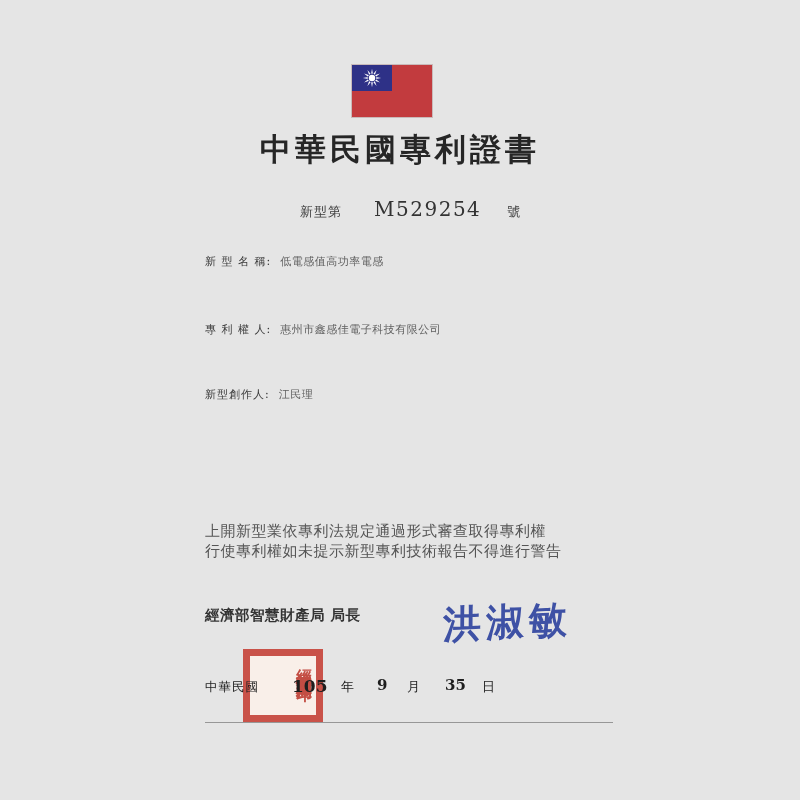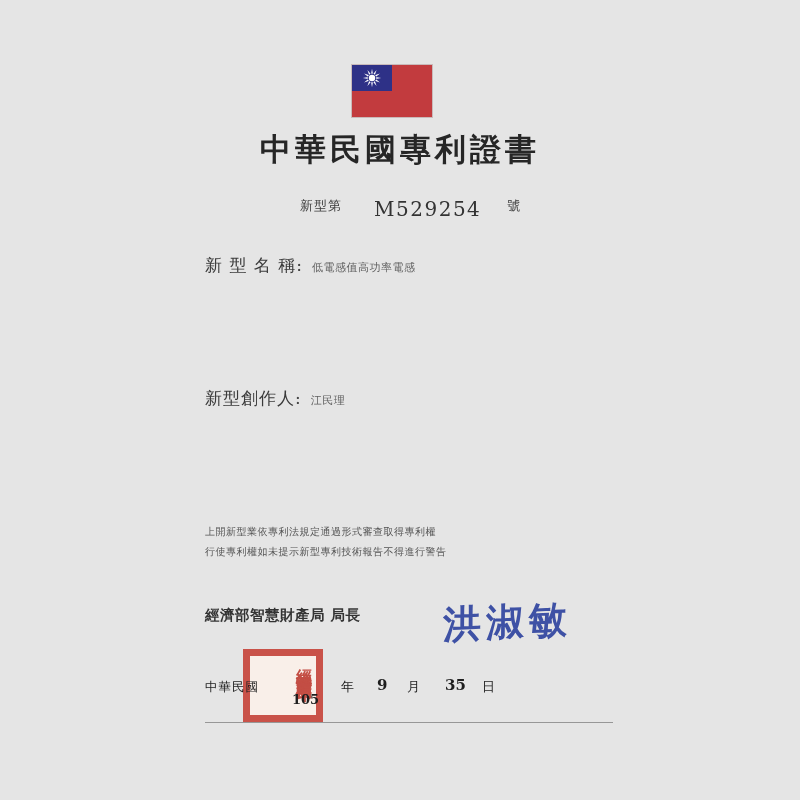--- a/index.html
+++ b/index.html
@@ -35,48 +35,48 @@
     position: absolute; left: 0; top: 129px; width: 800px;
     text-align: center;
     font-size: 31px; font-weight: bold;
     letter-spacing: 4px;
     color: #262626;
   }
 
   
   .patno {
     position: absolute; left: 300px; top: 197px;
-    display: flex; align-items: flex-start;
+    display: flex; align-items: flex-end;
     color: #3c3c3c;
   }
   .patno .prefix { font-size: 13px; letter-spacing: 1px; }
   .patno .number { font-size: 20px; letter-spacing: 1.5px; margin-left: 32px; color: #333; }
   .patno .suffix { font-size: 13px; margin-left: 26px; }
 
   
   .field {
     position: absolute; left: 205px;
     display: flex; align-items: baseline;
     white-space: nowrap;
   }
   .field .flabel {
-    font-size: 17px; color: #3a3a3a; letter-spacing: 1px; font-weight: 500; text-align: center;
+    font-size: 11px; color: #3a3a3a; letter-spacing: 1px; font-weight: 500; text-align: center;
   }
   .field .fvalue {
     font-size: 11px; color: #616161; margin-left: 9px; letter-spacing: 0.5px;
   }
   .field-1 { top: 254px; }
   .field-2 { top: 322px; }
   .field-3 { top: 387px; }
   .field-4 { top: 477px; }
 
   
   .notice {
     position: absolute; left: 205px; top: 522px;
-    font-size: 10px; line-height: 19.5px;
+    font-size: 15px; line-height: 19.5px;
     color: #555555; letter-spacing: 0.5px;
   }
 
   
   .issuer {
     position: absolute; left: 205px; top: 606px;
     font-size: 14.5px; font-weight: bold;
     color: #333333; letter-spacing: 0.5px;
   }
   .signature {
@@ -105,21 +105,21 @@
     font-weight: bold;
     color: #c2463c;
     height: 57px;
     margin-top: 1px;
     margin-right: 2px;
   }
 
   
   .datetoken { position: absolute; z-index: 2; color: #1e1e1e; white-space: nowrap; }
   .dt-era   { left: 205px; top: 679px; font-size: 12.5px; letter-spacing: 1px; }
-  .dt-year  { left: 292px; top: 692px; font-size: 13px; font-weight: bold; }
+  .dt-year  { left: 292px; top: 676px; font-size: 17px; font-weight: bold; }
   .dt-yunit { left: 341px; top: 678px; font-size: 13px; }
   .dt-month { left: 377px; top: 676px; font-size: 15px; font-weight: bold; }
   .dt-munit { left: 407px; top: 678px; font-size: 13px; }
   .dt-day   { left: 445px; top: 676px; font-size: 15px; font-weight: bold; }
   .dt-dunit { left: 482px; top: 678px; font-size: 13px; }
 
   
   .divider {
     position: absolute; left: 205px; top: 722px;
     width: 408px; height: 1px;
@@ -152,20 +152,24 @@
   <div class="patno">
     <span class="prefix">新型第</span>
     <span class="number">M529254</span>
     <span class="suffix">號</span>
   </div>
 
   <div class="field field-1">
     <span class="flabel">新 型 名 稱:</span>
     <span class="fvalue">低電感值高功率電感</span>
   </div>
+  <div class="field field-2">
+    <span class="flabel">專 利 權 人:</span>
+    <span class="fvalue">惠州市鑫感佳電子科技有限公司</span>
+  </div>
   <div class="field field-3">
     <span class="flabel">新型創作人:</span>
     <span class="fvalue">江民理</span>
   </div>
 
   <div class="notice">
     <div>上開新型業依專利法規定通過形式審查取得專利權</div>
     <div>行使專利權如未提示新型專利技術報告不得進行警告</div>
   </div>
 

